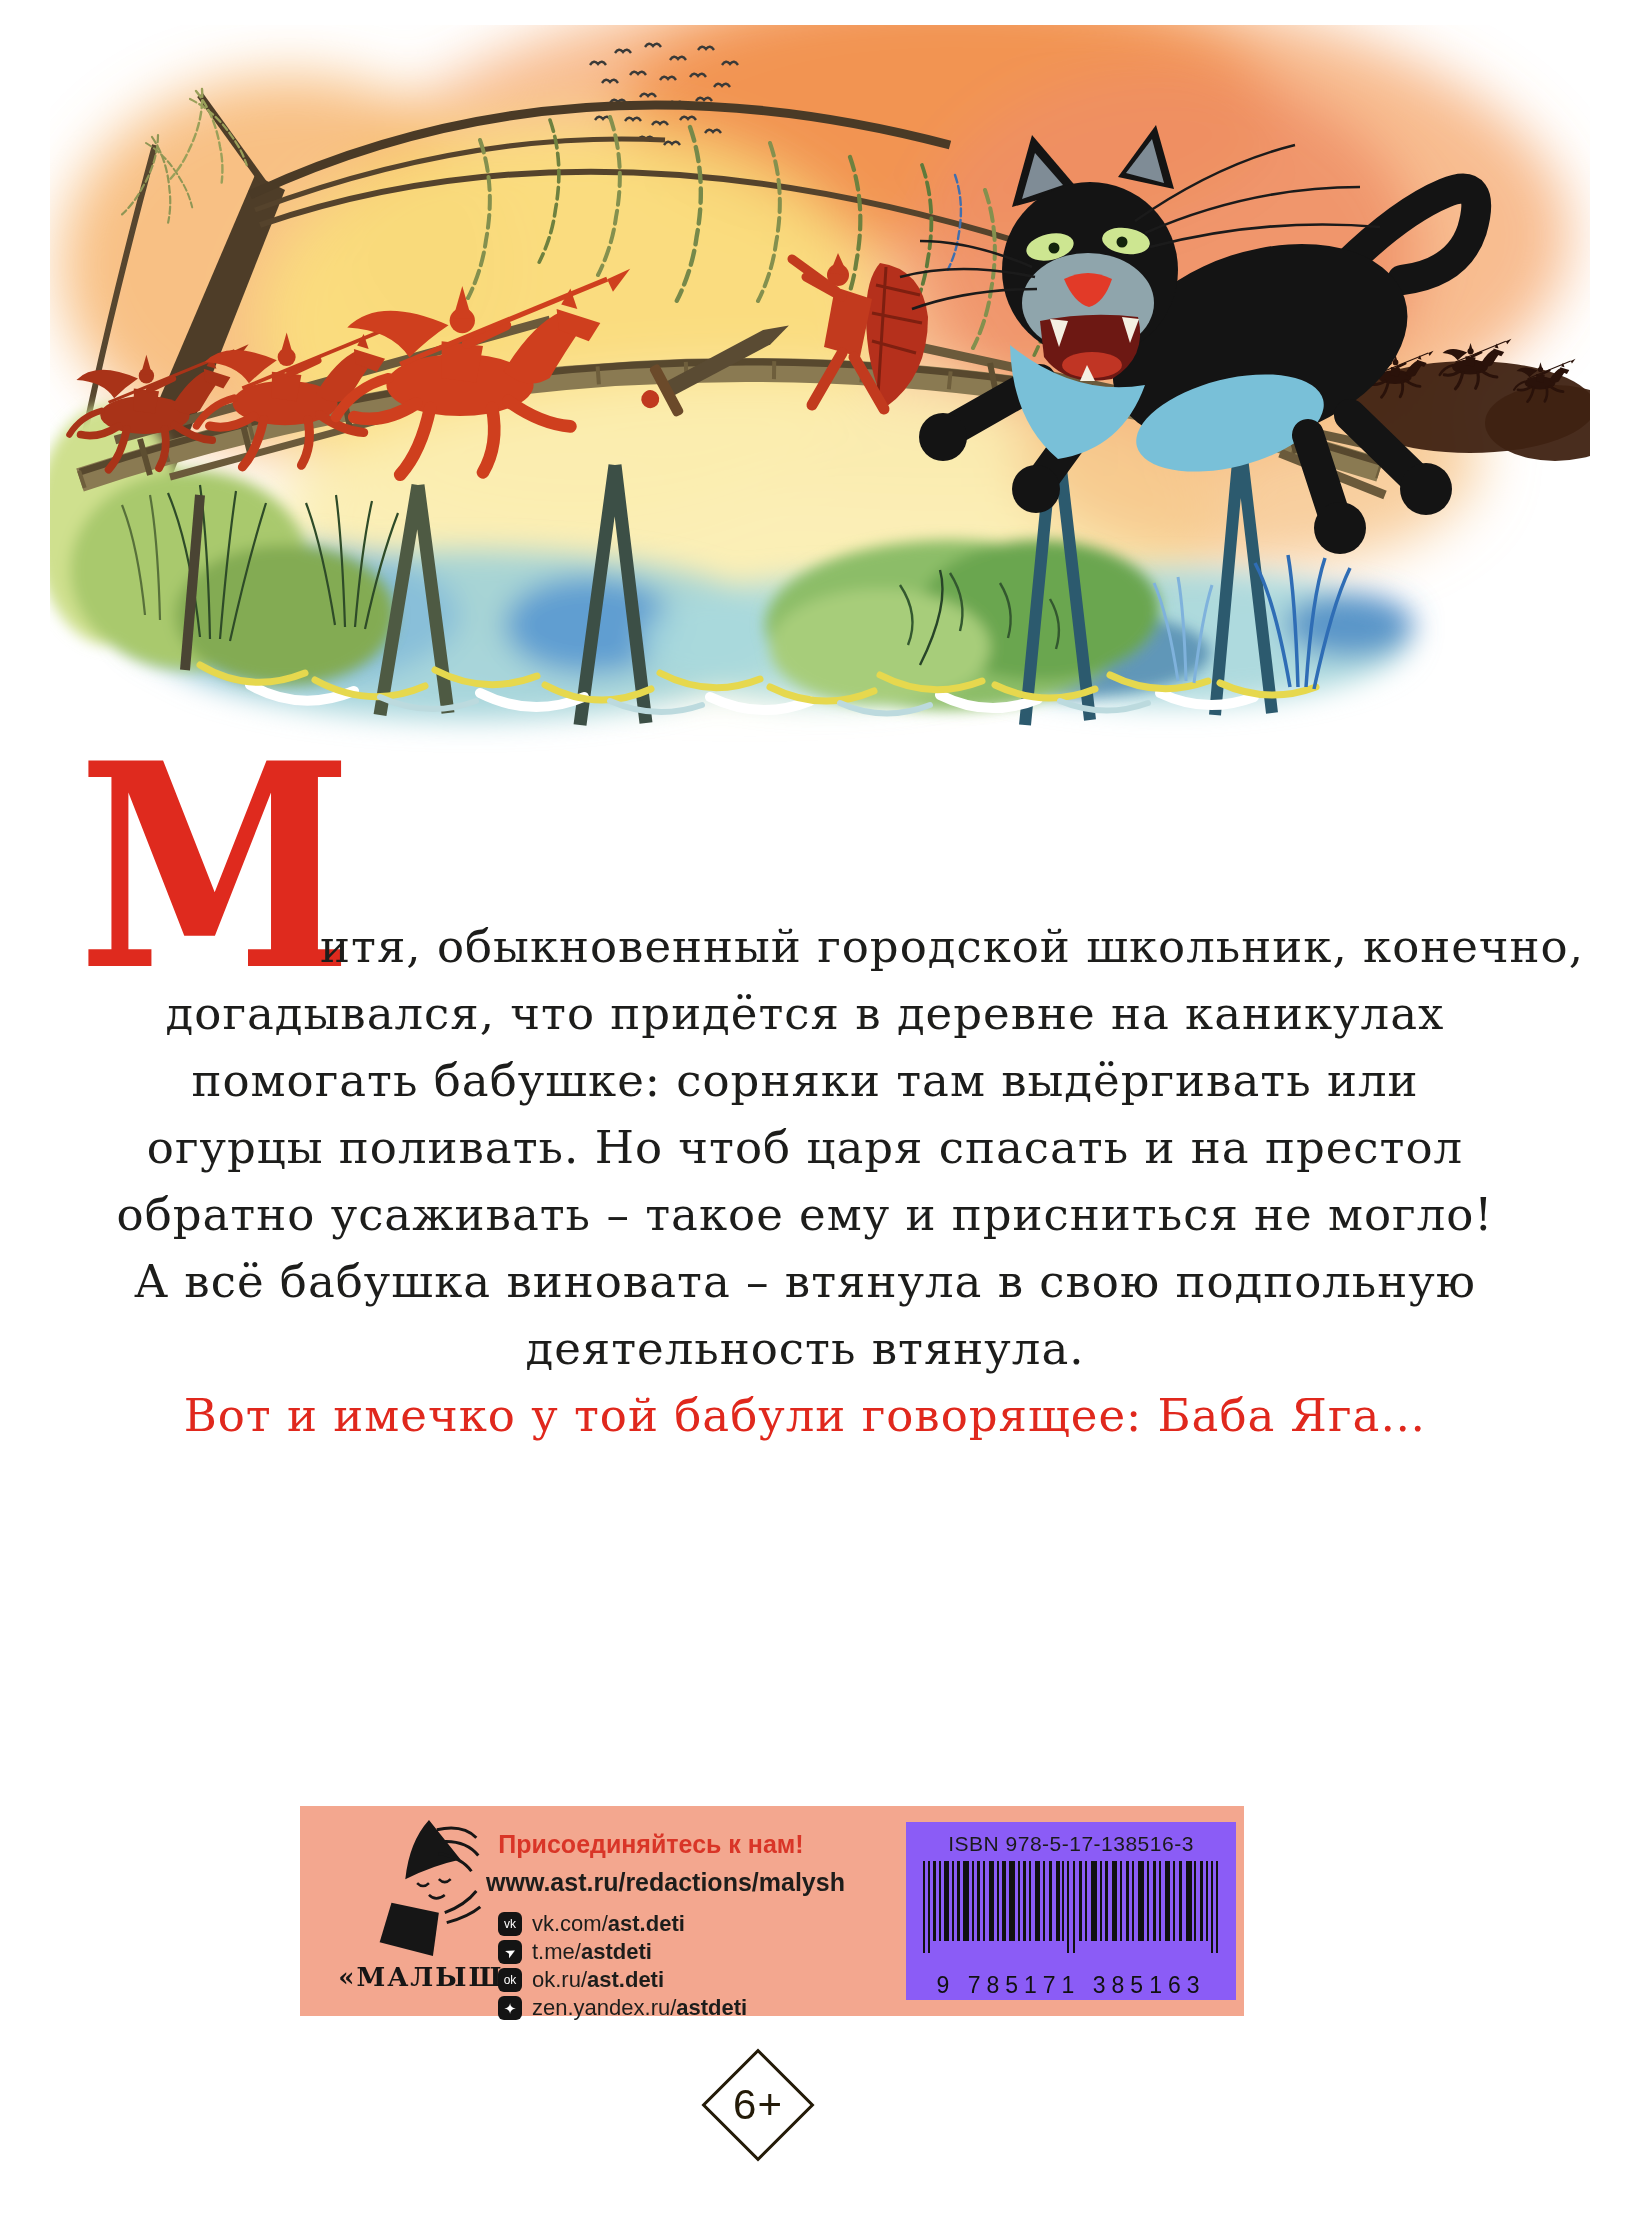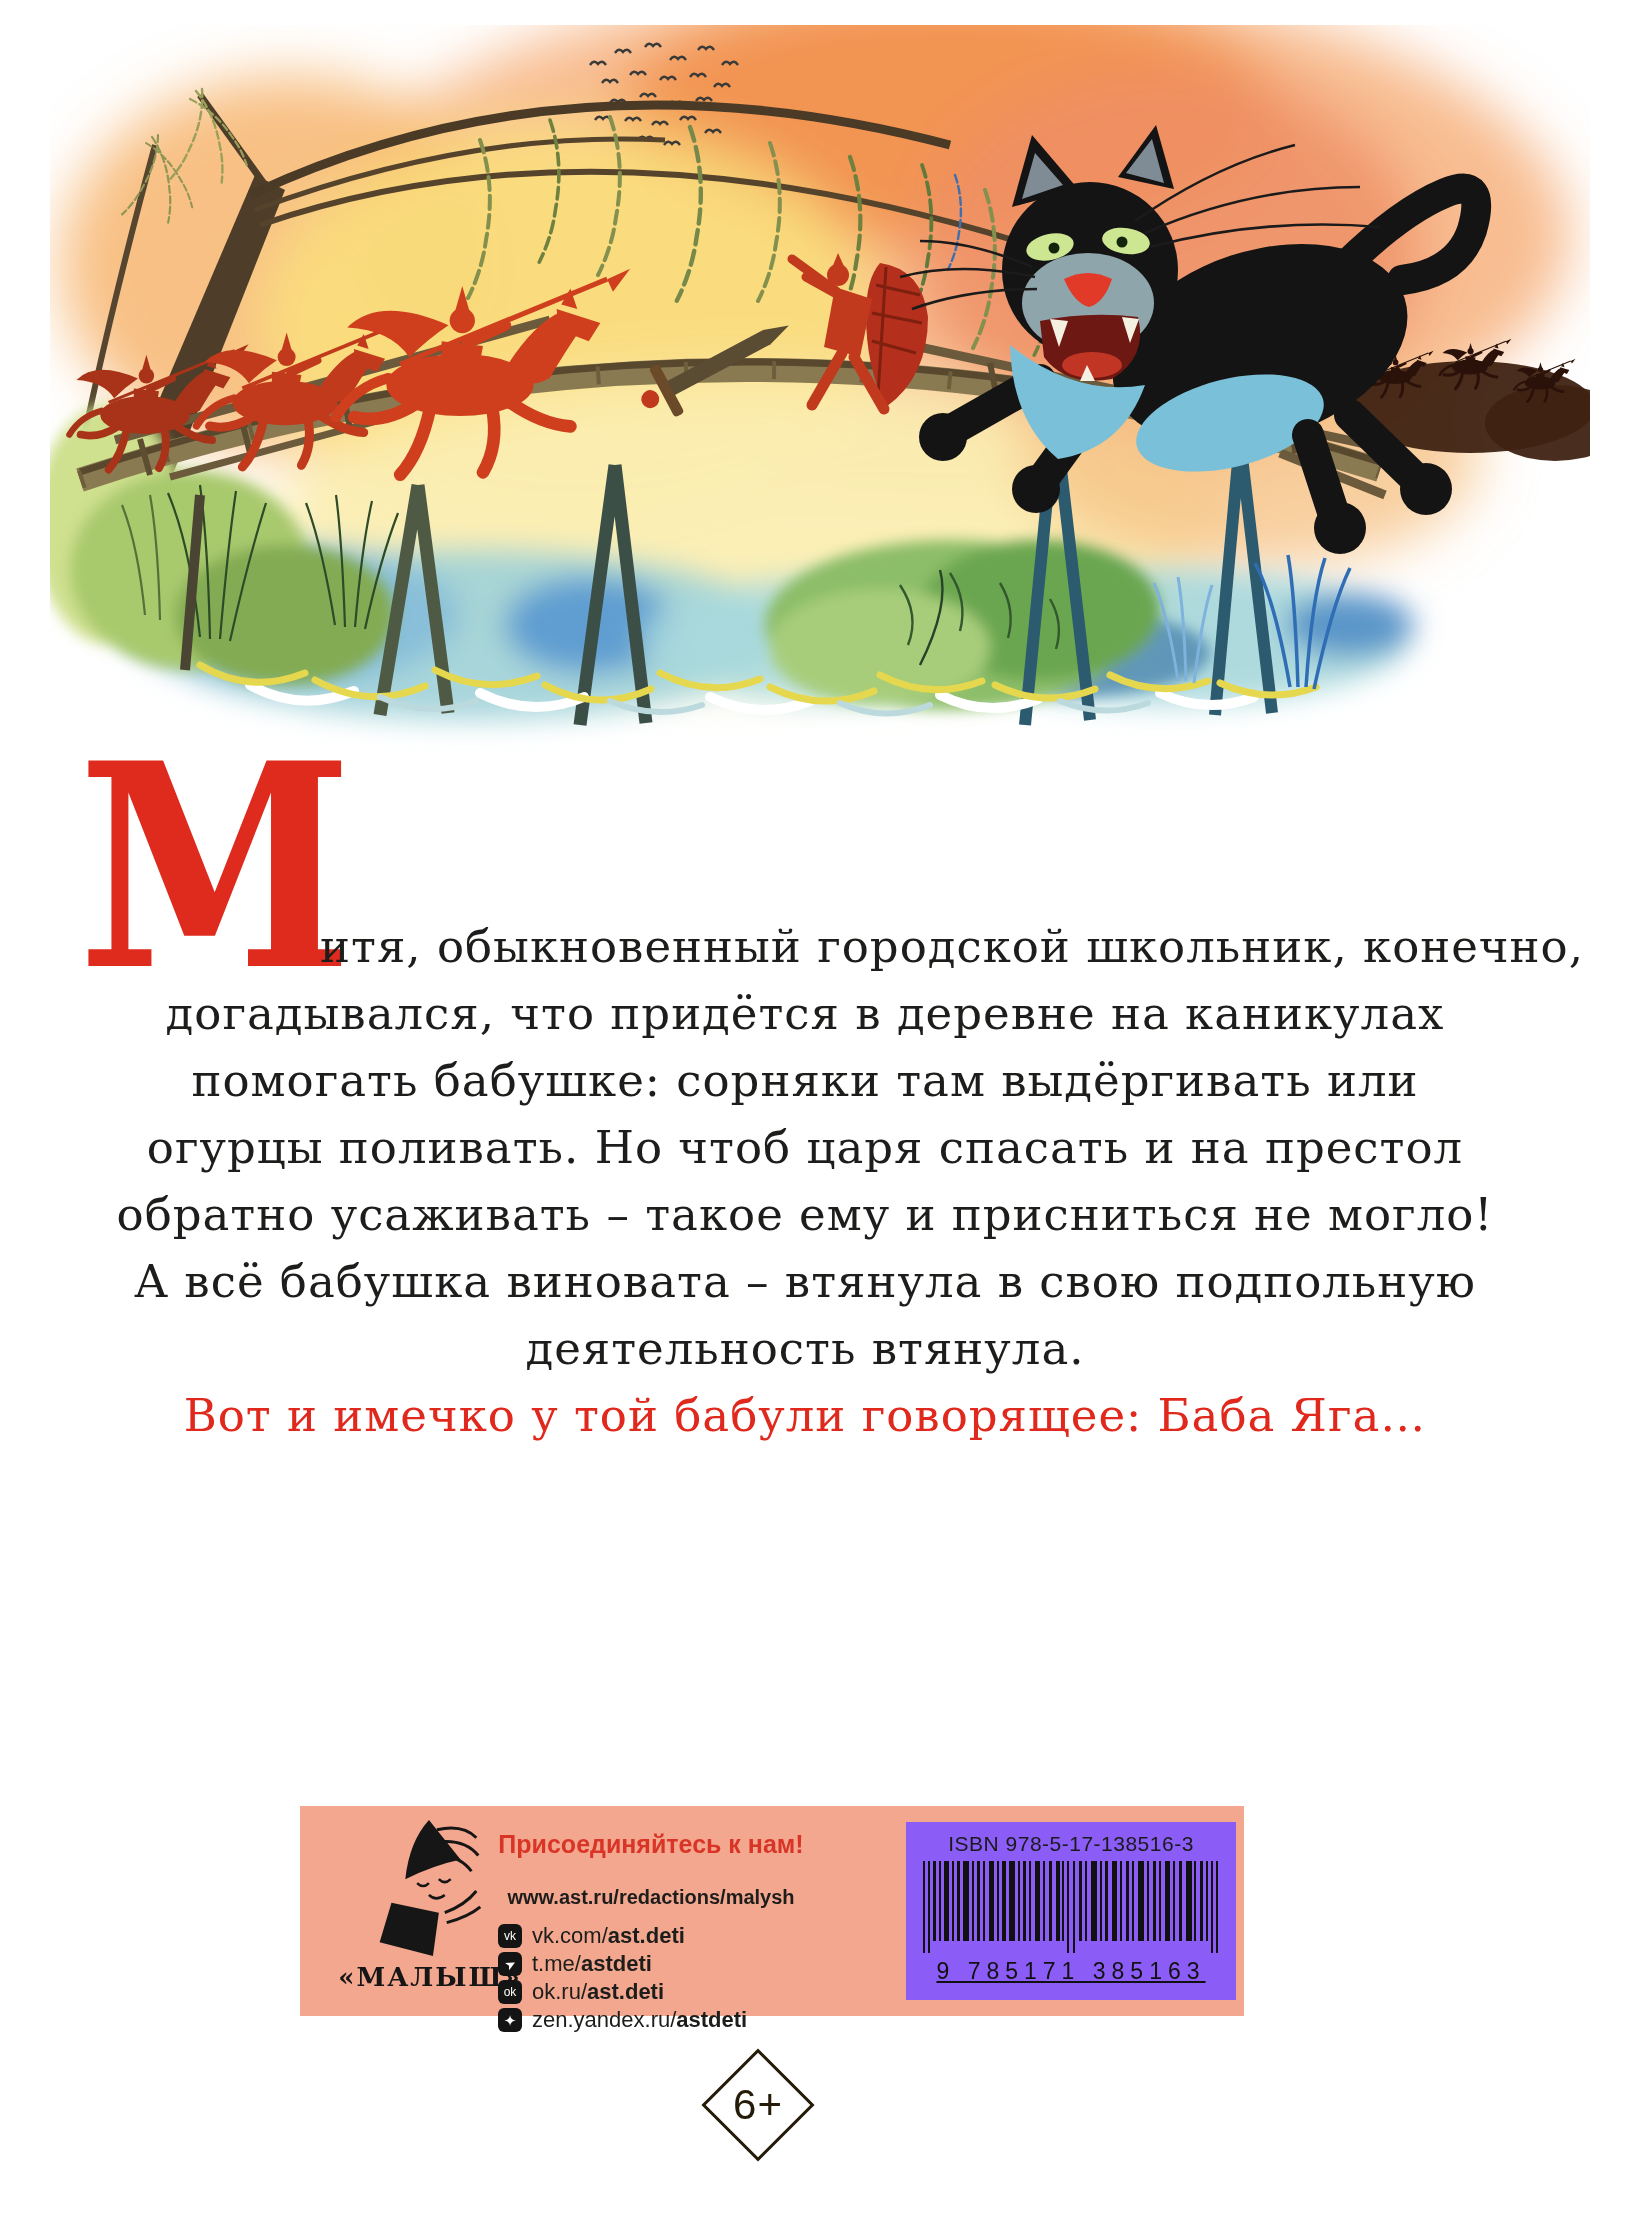--- a/index.html
+++ b/index.html
@@ -34,38 +34,38 @@
     position:absolute;left:300px;top:1806px;width:944px;height:210px;
     background:#f3a78f;
   }
   .malysh-logo{position:absolute;left:52px;top:10px;width:150px;height:148px;}
   .malysh-caption{
     position:absolute;left:10px;top:156px;width:240px;text-align:center;
     font-family:"DejaVu Serif",serif;font-weight:bold;font-size:26px;letter-spacing:2px;color:#161616;
   }
   .join-col{position:absolute;left:186px;top:24px;width:330px;}
   .join-heading{text-align:center;font-size:25px;font-weight:bold;color:#d93527;}
-  .website{margin-top:27px;text-align:center;font-size:20px;font-weight:bold;color:#1d1d1b;}
+  .website{margin-top:9px;text-align:center;font-size:25px;font-weight:bold;color:#1d1d1b;}
   .social-list{margin-top:13px;padding-left:12px;}
   .social-row{display:flex;align-items:center;gap:10px;height:28px;font-size:22px;color:#1d1d1b;}
   .sicon{
     width:24px;height:24px;border-radius:6px;background:#141414;color:#fff;
     display:flex;align-items:center;justify-content:center;flex:0 0 24px;
     font-size:12px;font-weight:normal;line-height:1;
   }
   .sicon .g{display:block;}
   .sicon .g.tg{transform:rotate(-28deg);font-size:13px;}
   .sicon .g.zen{font-size:15px;}
   .shandle{font-weight:bold;}
   .barcode-panel{
     position:absolute;left:606px;top:16px;width:330px;height:178px;background:#8b5cf6;
   }
   .isbn{margin-top:10px;text-align:center;font-size:21px;color:#1a1a1a;letter-spacing:.5px;}
   .barcode{display:block;margin:5px auto 0 auto;width:296px;height:96px;}
-  .digits{margin-top:1px;text-align:center;font-size:23px;letter-spacing:6px;color:#111;text-decoration:underline;}
+  .digits{margin-top:15px;text-align:center;font-size:23px;letter-spacing:6px;color:#111;}
 
   
   .age-badge{position:absolute;left:703px;top:2050px;width:110px;height:110px;}
   .age-diamond{
     position:absolute;left:50%;top:50%;width:74px;height:74px;background:#fff;
     border:3.5px solid #241b08;transform:translate(-50%,-50%) rotate(45deg);
   }
   .age-text{
     position:absolute;inset:0;display:flex;align-items:center;justify-content:center;
     font-size:42px;color:#241b08;letter-spacing:1px;

